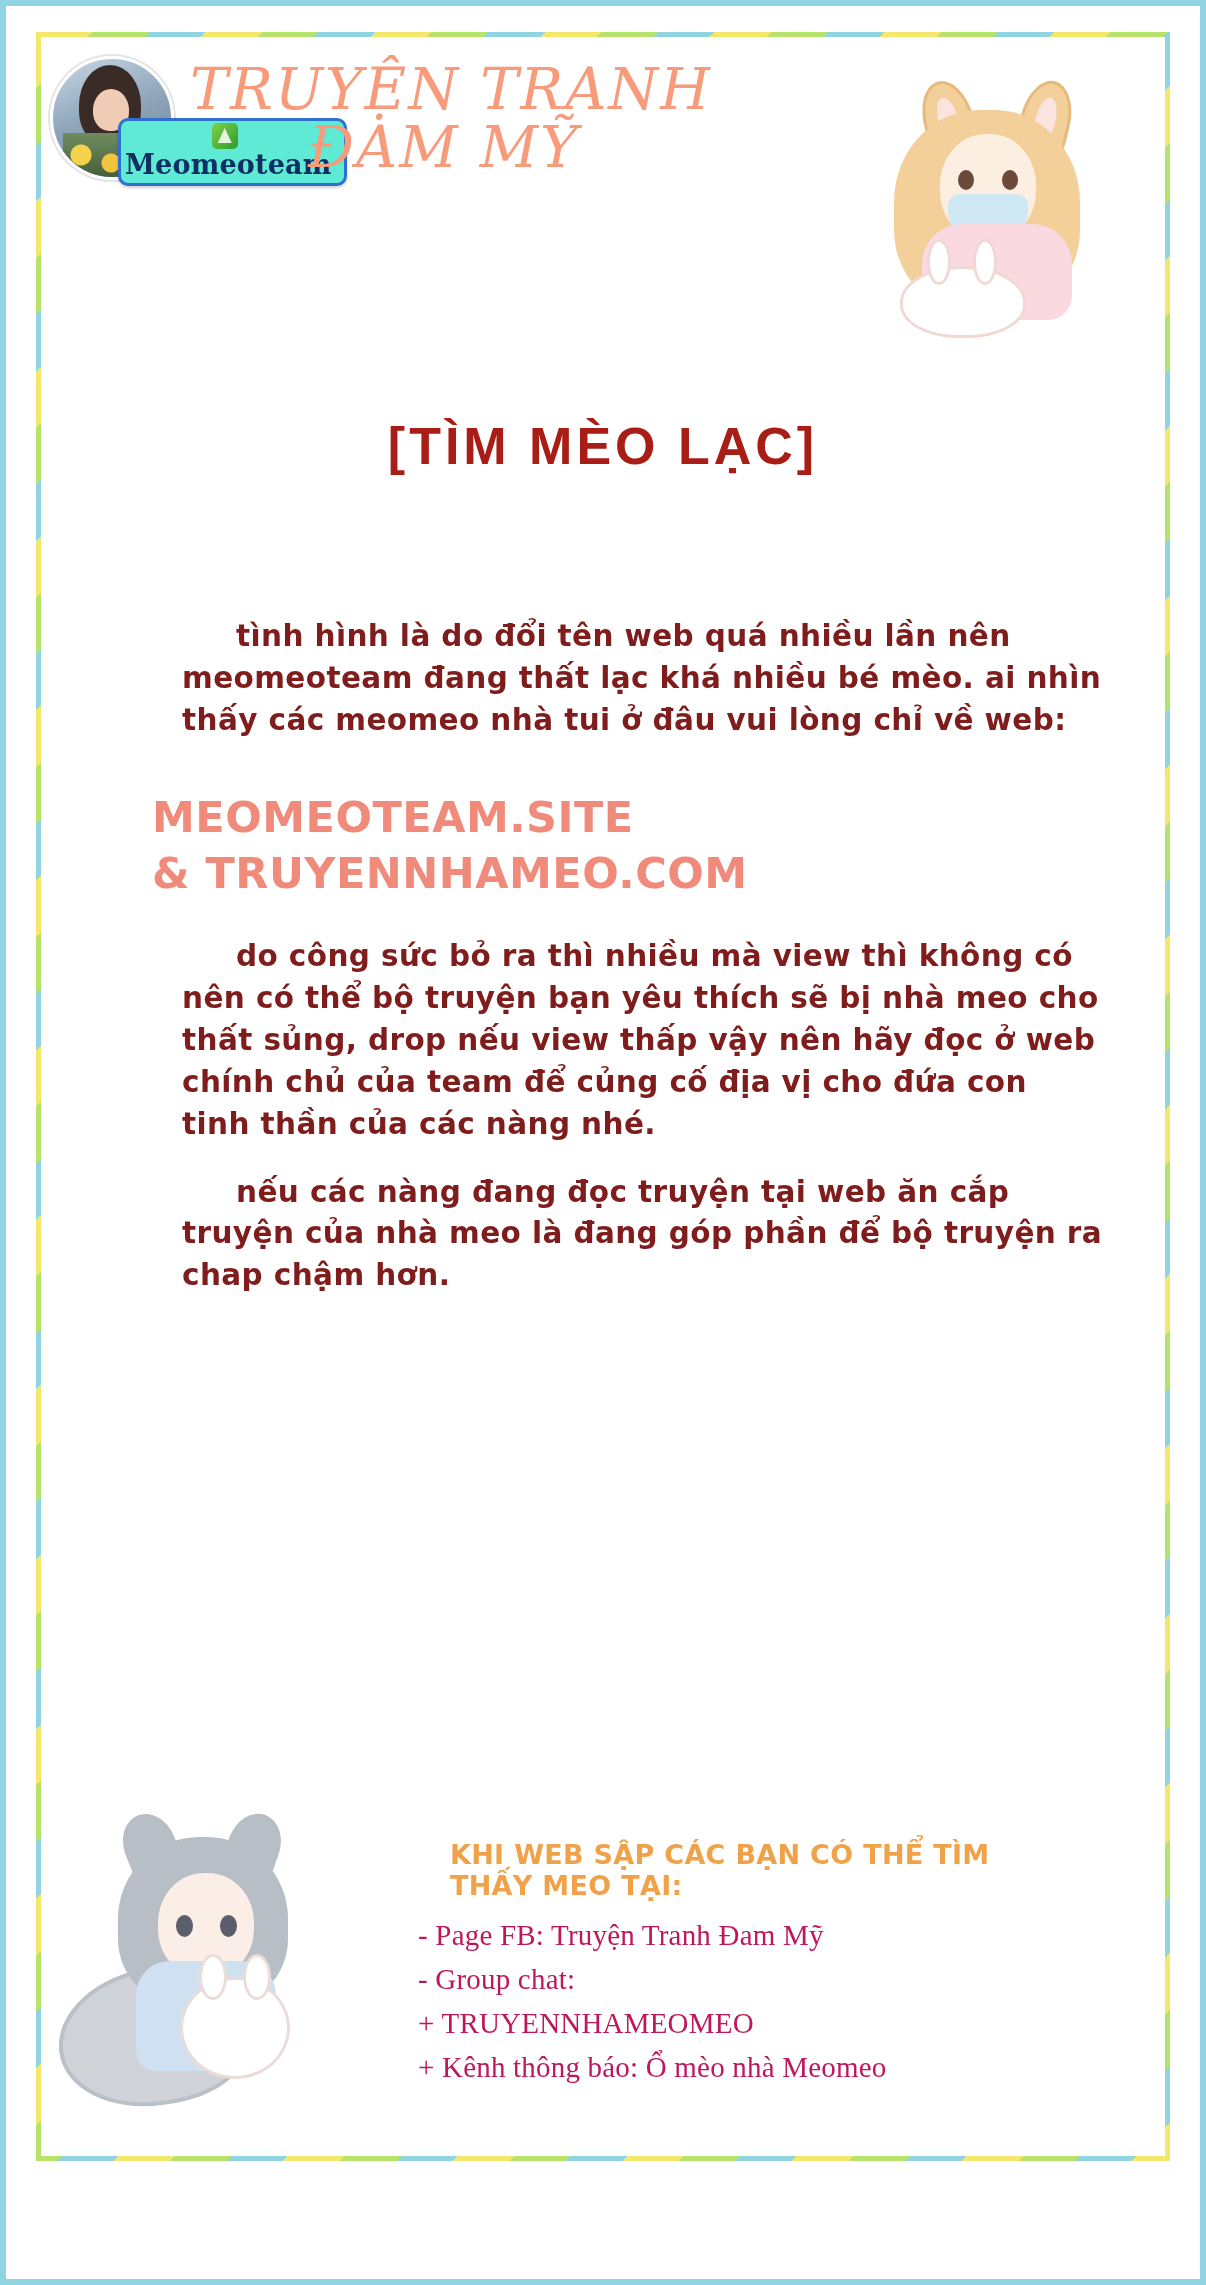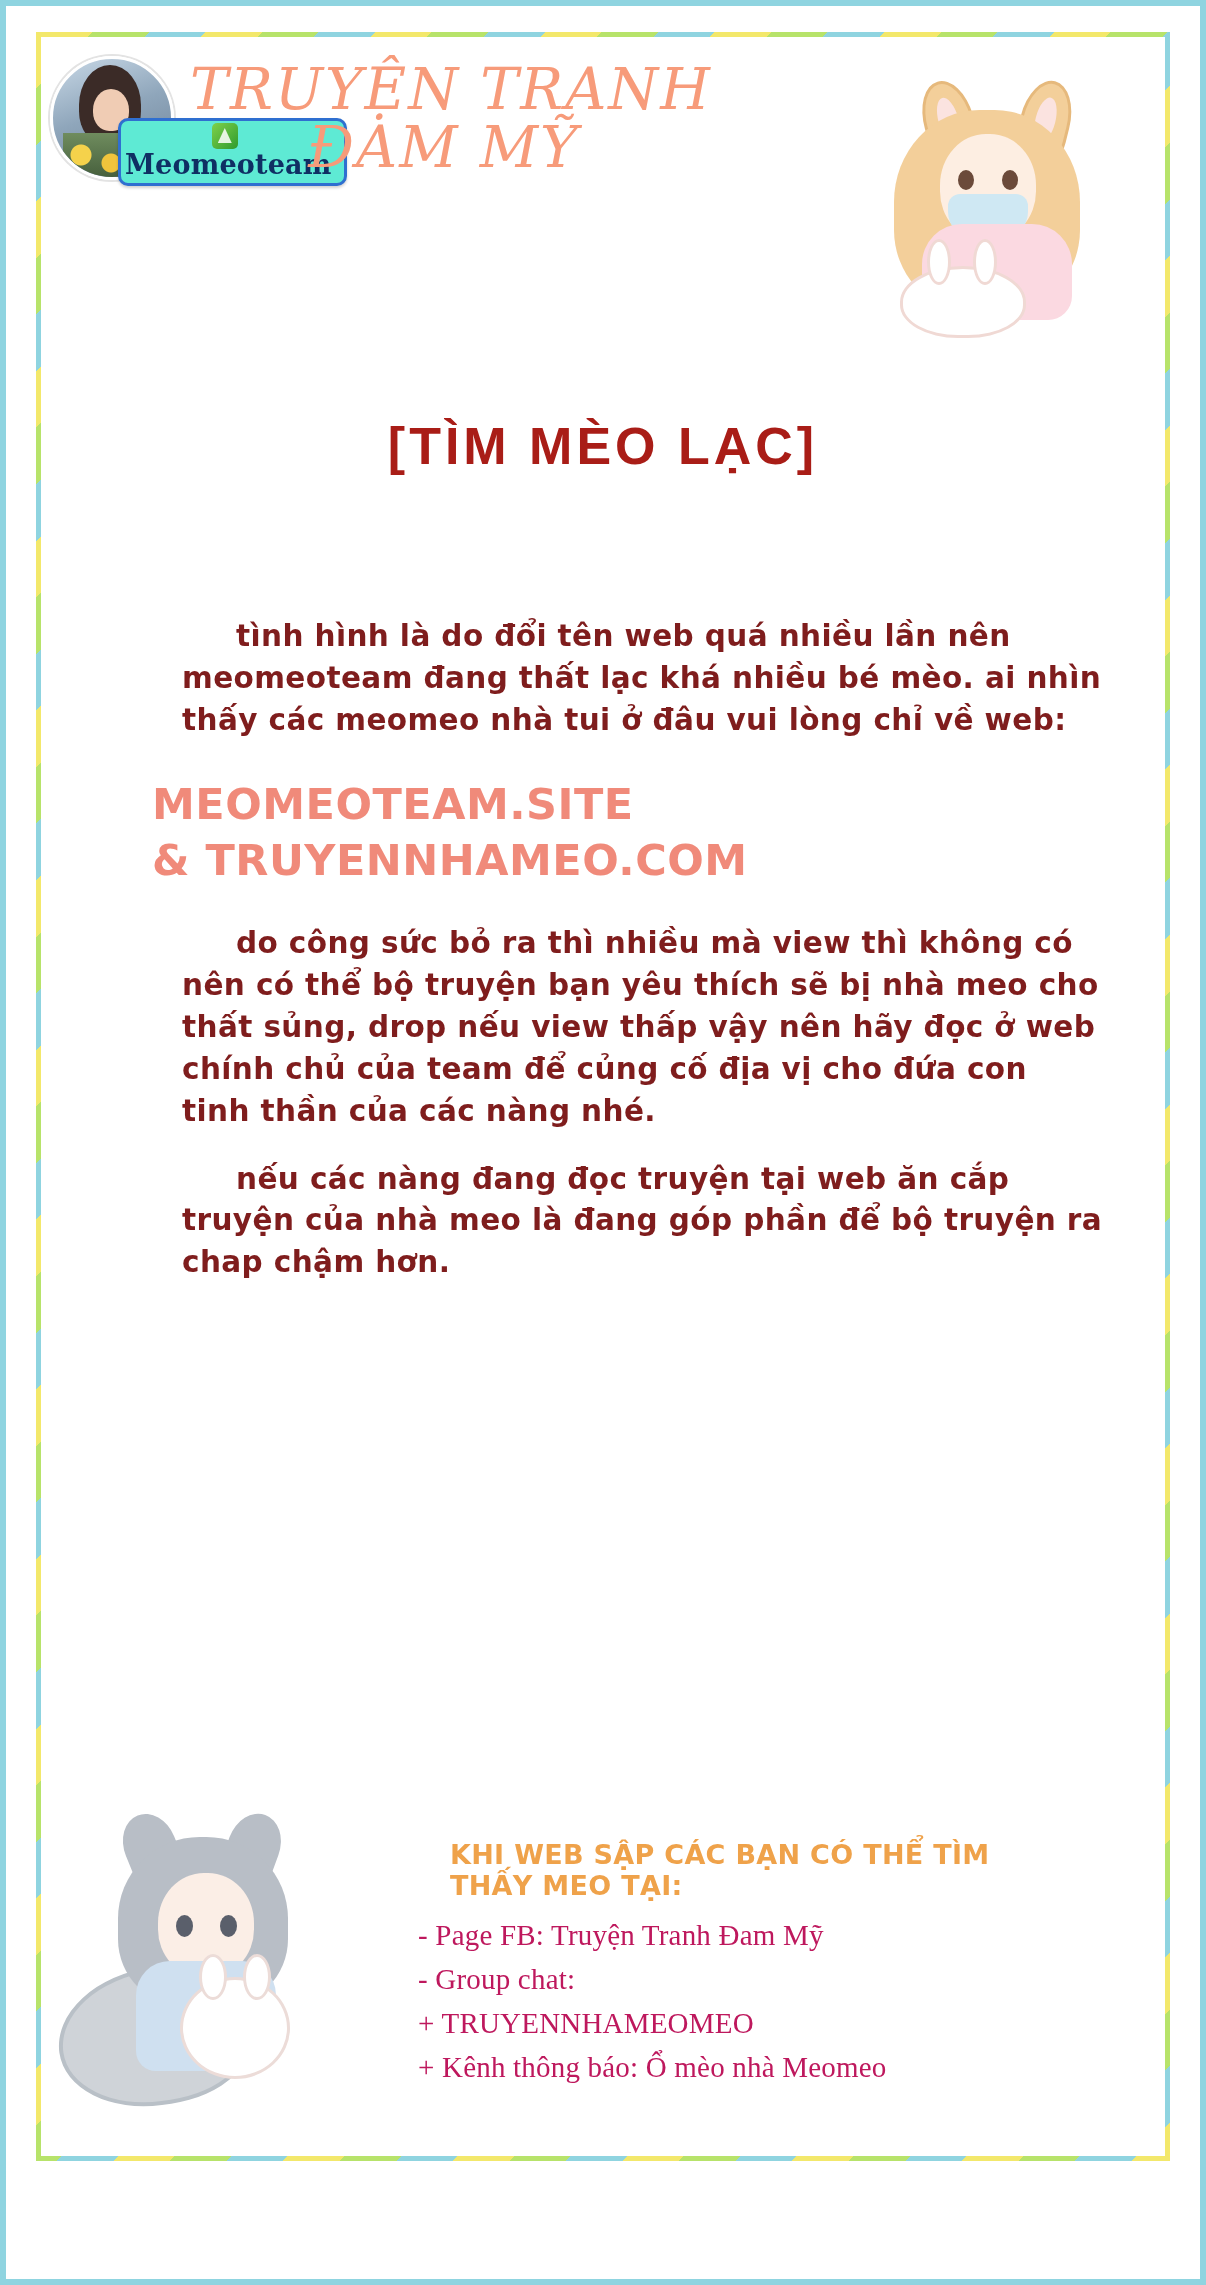--- a/index.html
+++ b/index.html
@@ -286,21 +286,21 @@
     font-family: "DejaVu Sans", sans-serif;
     font-weight: bold;
     font-size: 29.5px;
     line-height: 1.42;
     letter-spacing: .4px;
     text-indent: 54px;
     margin: 0 0 26px 0;
   }
 
   .sites {
-    margin: 34px 0 34px -30px;
+    margin: 47px 0 34px -30px;
   }
   .site {
     color: #f08a7a;
     font-family: "DejaVu Sans", sans-serif;
     font-weight: bold;
     font-size: 43px;
     line-height: 1.32;
     letter-spacing: .5px;
   }
 

